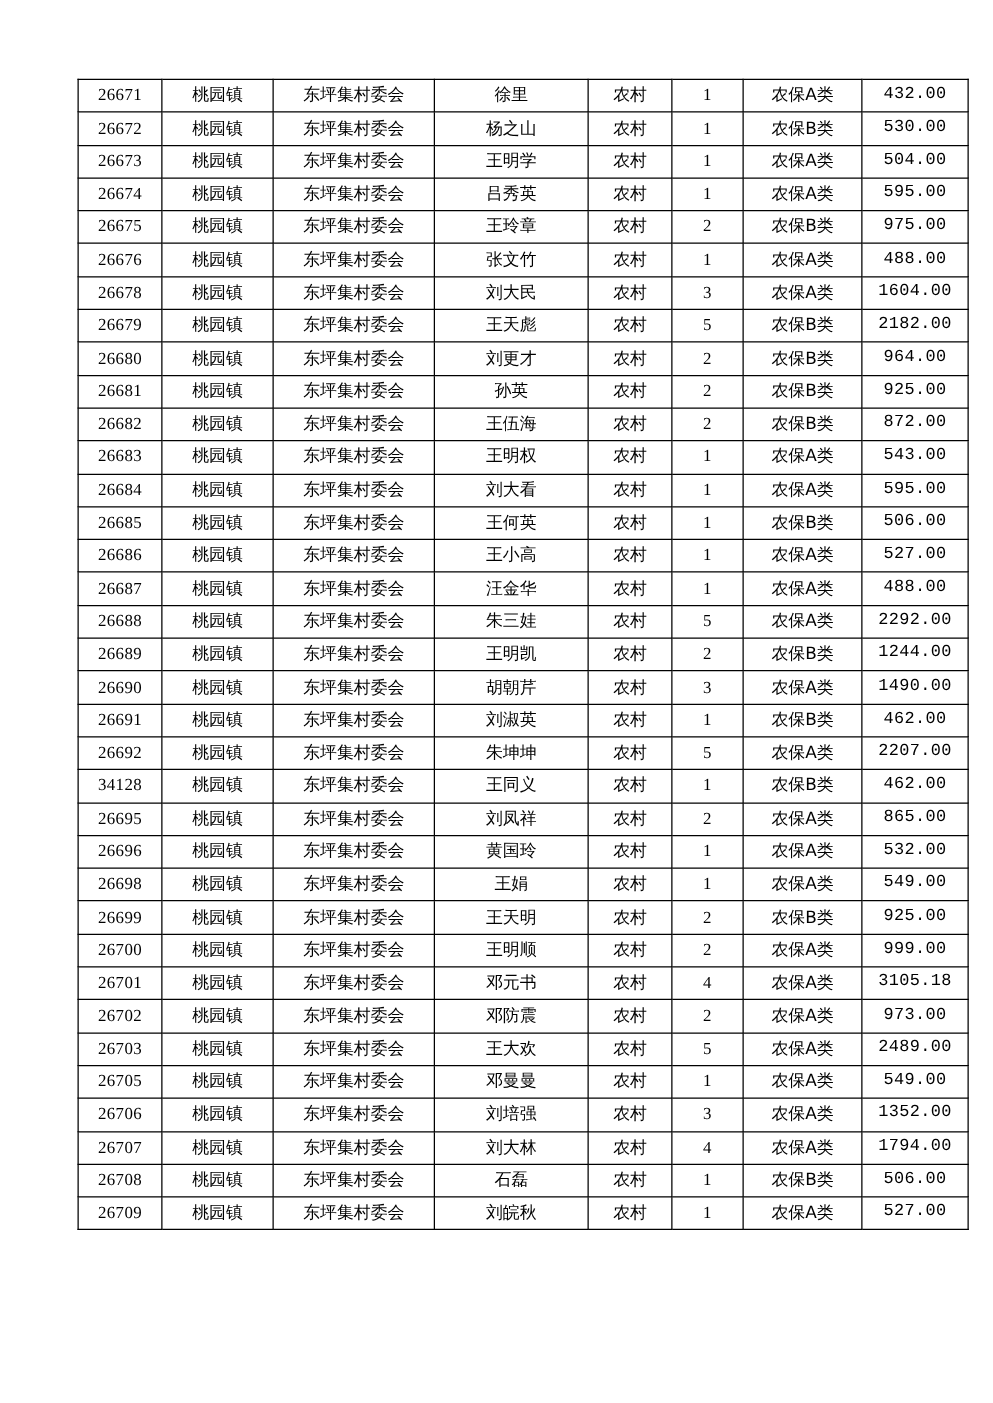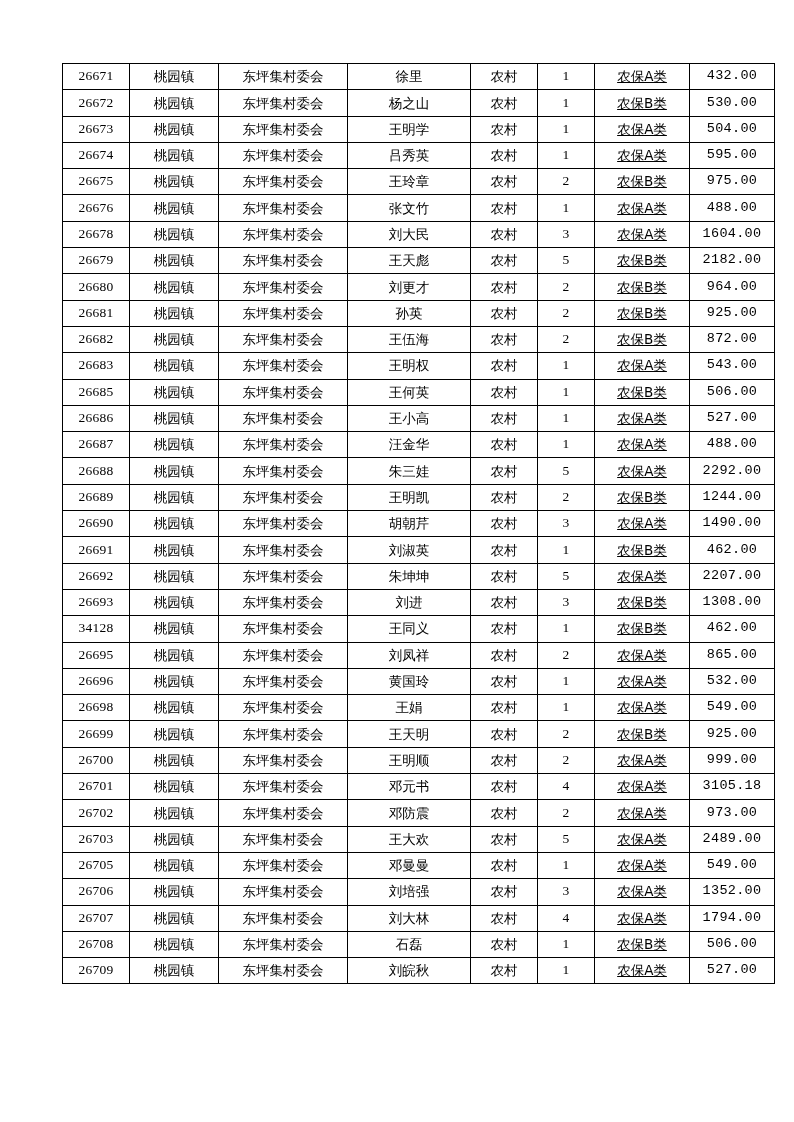--- a/index.html
+++ b/index.html
@@ -36,21 +36,21 @@
     line-height: 1.1;
     white-space: nowrap;
     overflow: hidden;
   }
   td.c-id      { width: 62px; font-family: "Liberation Serif", serif; }
   td.c-town    { width: 84px; }
   td.c-village { width: 124px; }
   td.c-name    { width: 118px; }
   td.c-type    { width: 62px; }
   td.c-count   { width: 52px; font-family: "Liberation Serif", serif; }
-  td.c-cat     { width: 90px; text-decoration: underline; }
+  td.c-cat     { width: 90px; }
   td.c-amount  { width: 80px; font-family: Liberation Mono, monospace; }
   .cjk { font-family: "DejaVu Sans", "Liberation Sans", sans-serif; font-size: 13px; }
   .num { font-family: "Liberation Serif", serif; letter-spacing: 0.3px; }
 </style>
 </head>
 <body>
 
 <div class="page">
   <table class="data-table">
     <tbody>
@@ -168,20 +168,30 @@
           <td class="c-id num">26683</td>
           <td class="c-town cjk">桃园镇</td>
           <td class="c-village cjk">东坪集村委会</td>
           <td class="c-name cjk">王明权</td>
           <td class="c-type cjk">农村</td>
           <td class="c-count num">1</td>
           <td class="c-cat cjk">农保A类</td>
           <td class="c-amount num">543.00</td>
         </tr>
         <tr>
+          <td class="c-id num">26684</td>
+          <td class="c-town cjk">桃园镇</td>
+          <td class="c-village cjk">东坪集村委会</td>
+          <td class="c-name cjk">刘大看</td>
+          <td class="c-type cjk">农村</td>
+          <td class="c-count num">1</td>
+          <td class="c-cat cjk">农保A类</td>
+          <td class="c-amount num">595.00</td>
+        </tr>
+        <tr>
           <td class="c-id num">26685</td>
           <td class="c-town cjk">桃园镇</td>
           <td class="c-village cjk">东坪集村委会</td>
           <td class="c-name cjk">王何英</td>
           <td class="c-type cjk">农村</td>
           <td class="c-count num">1</td>
           <td class="c-cat cjk">农保B类</td>
           <td class="c-amount num">506.00</td>
         </tr>
         <tr>
@@ -246,30 +256,20 @@
         </tr>
         <tr>
           <td class="c-id num">26692</td>
           <td class="c-town cjk">桃园镇</td>
           <td class="c-village cjk">东坪集村委会</td>
           <td class="c-name cjk">朱坤坤</td>
           <td class="c-type cjk">农村</td>
           <td class="c-count num">5</td>
           <td class="c-cat cjk">农保A类</td>
           <td class="c-amount num">2207.00</td>
-        </tr>
-        <tr>
-          <td class="c-id num">26693</td>
-          <td class="c-town cjk">桃园镇</td>
-          <td class="c-village cjk">东坪集村委会</td>
-          <td class="c-name cjk">刘进</td>
-          <td class="c-type cjk">农村</td>
-          <td class="c-count num">3</td>
-          <td class="c-cat cjk">农保B类</td>
-          <td class="c-amount num">1308.00</td>
         </tr>
         <tr>
           <td class="c-id num">34128</td>
           <td class="c-town cjk">桃园镇</td>
           <td class="c-village cjk">东坪集村委会</td>
           <td class="c-name cjk">王同义</td>
           <td class="c-type cjk">农村</td>
           <td class="c-count num">1</td>
           <td class="c-cat cjk">农保B类</td>
           <td class="c-amount num">462.00</td>

